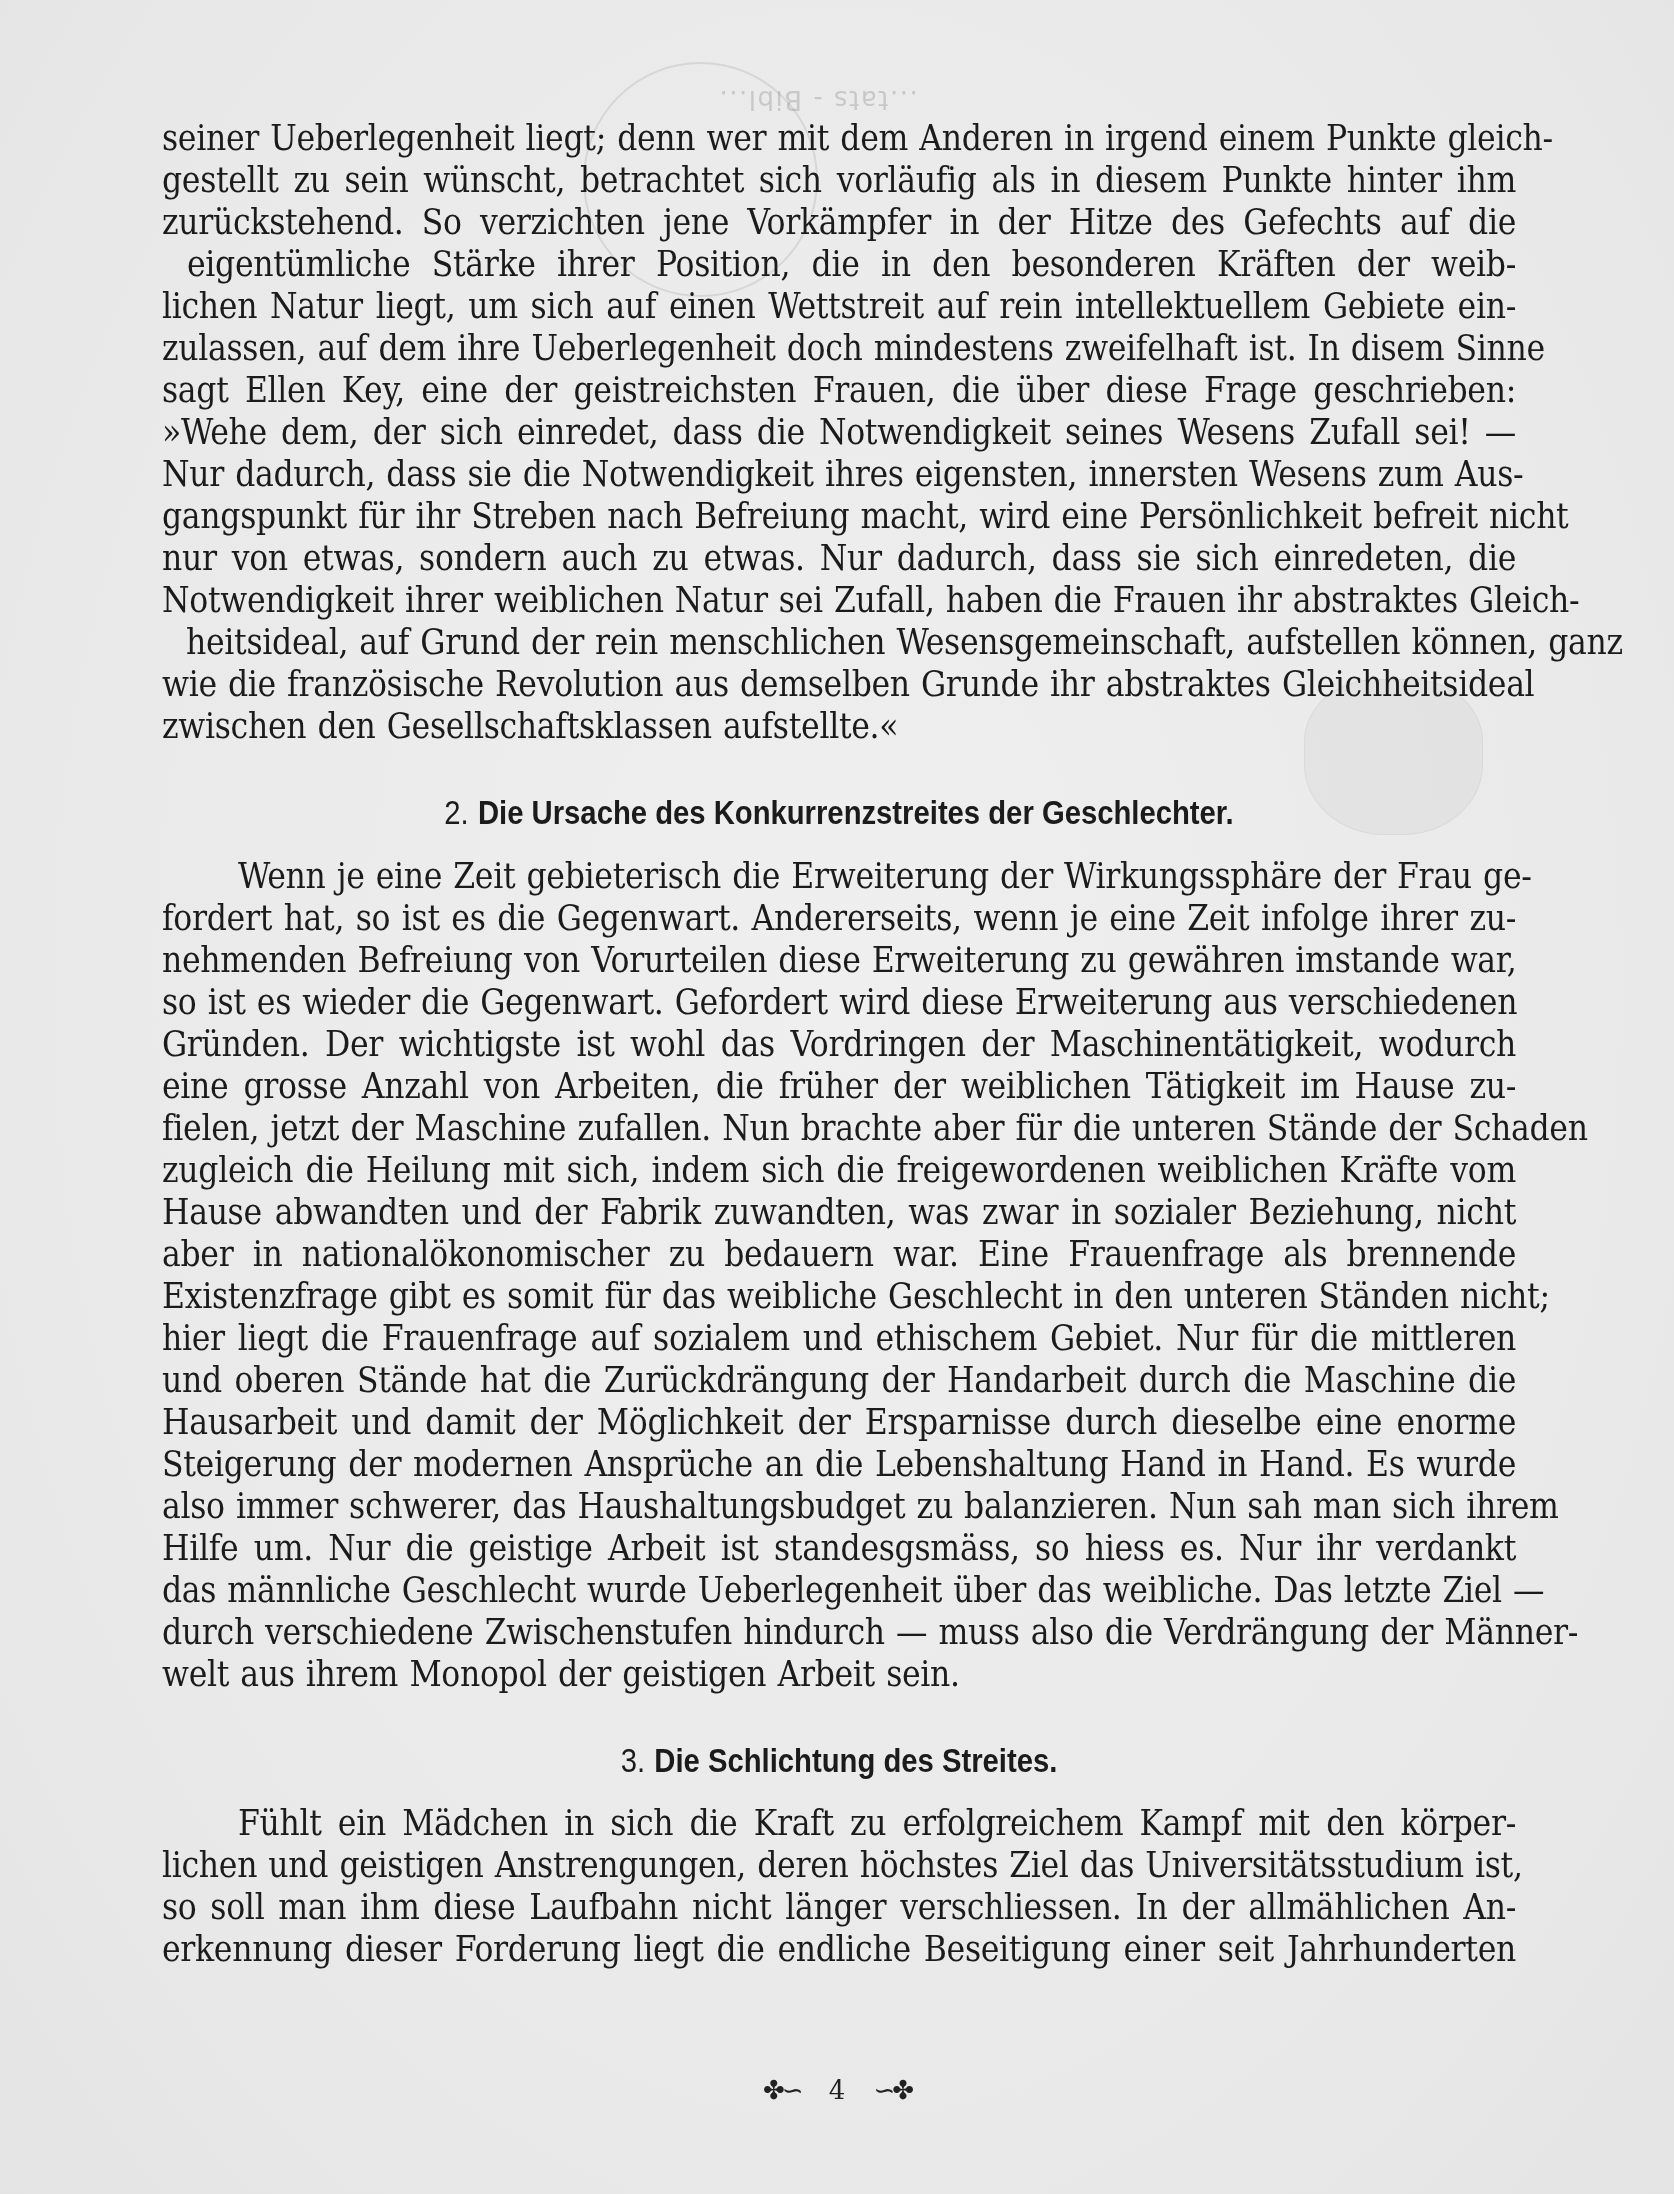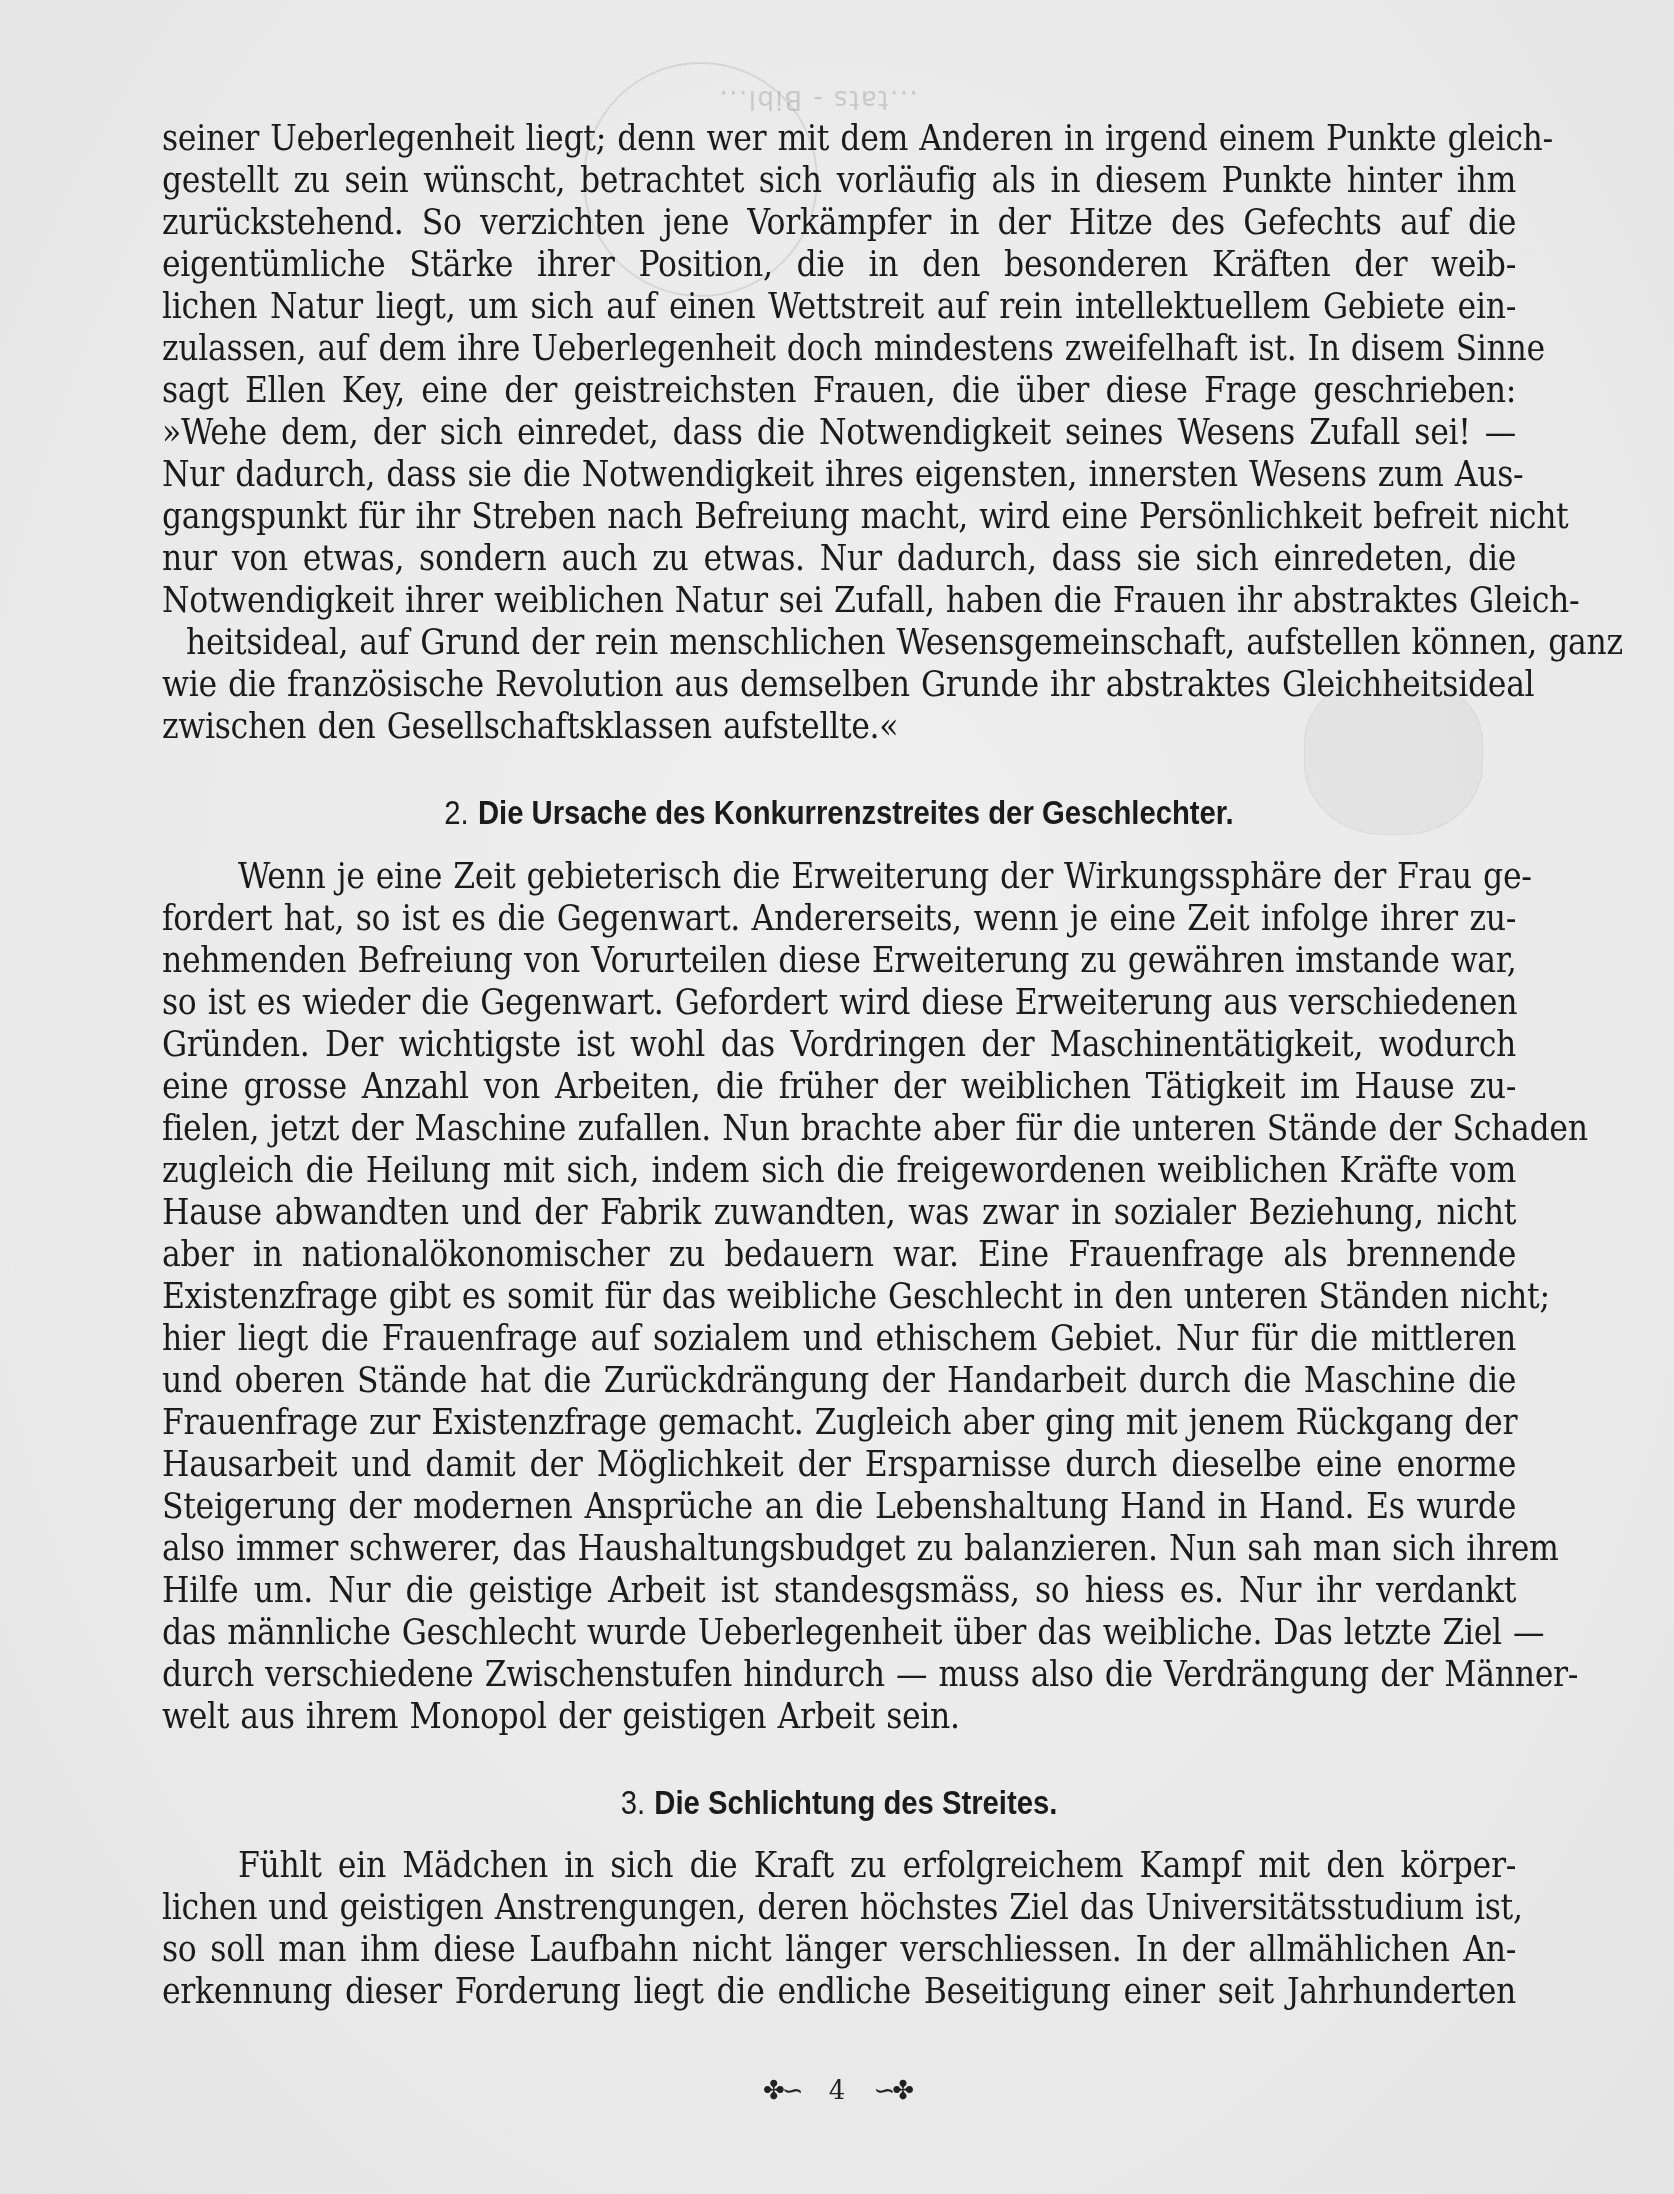--- a/index.html
+++ b/index.html
@@ -111,21 +111,21 @@
 <div class="page">
   <div class="stamp"></div>
   <div class="stamp-text">...tats - Bibl...</div>
   <div class="bleed-ornament"></div>
 
   <div class="column">
     <div id="intro">
         <span class="line" style="white-space: nowrap;">seiner Ueberlegenheit liegt; denn wer mit dem Anderen in irgend einem Punkte gleich-</span>
         <span class="line" style="white-space: nowrap;">gestellt zu sein wünscht, betrachtet sich vorläufig als in diesem Punkte hinter ihm</span>
         <span class="line" style="white-space: nowrap;">zurückstehend. So verzichten jene Vorkämpfer in der Hitze des Gefechts auf die</span>
-        <span class="line" style="white-space: nowrap;">eigentümliche Stärke ihrer Position, die in den besonderen Kräften der weib-</span>
+        <span class="line" style="white-space: nowrap; margin-left: 25px;">eigentümliche Stärke ihrer Position, die in den besonderen Kräften der weib-</span>
         <span class="line" style="white-space: nowrap;">lichen Natur liegt, um sich auf einen Wettstreit auf rein intellektuellem Gebiete ein-</span>
         <span class="line" style="white-space: nowrap;">zulassen, auf dem ihre Ueberlegenheit doch mindestens zweifelhaft ist. In disem Sinne</span>
         <span class="line" style="white-space: nowrap;">sagt Ellen Key, eine der geistreichsten Frauen, die über diese Frage geschrieben:</span>
         <span class="line" style="white-space: nowrap;">»Wehe dem, der sich einredet, dass die Notwendigkeit seines Wesens Zufall sei! —</span>
         <span class="line" style="white-space: nowrap;">Nur dadurch, dass sie die Notwendigkeit ihres eigensten, innersten Wesens zum Aus-</span>
         <span class="line" style="white-space: nowrap;">gangspunkt für ihr Streben nach Befreiung macht, wird eine Persönlichkeit befreit nicht</span>
         <span class="line" style="white-space: nowrap;">nur von etwas, sondern auch zu etwas. Nur dadurch, dass sie sich einredeten, die</span>
         <span class="line" style="white-space: nowrap;">Notwendigkeit ihrer weiblichen Natur sei Zufall, haben die Frauen ihr abstraktes Gleich-</span>
         <span class="line" style="white-space: nowrap; margin-left: 24px;">heitsideal, auf Grund der rein menschlichen Wesensgemeinschaft, aufstellen können, ganz</span>
         <span class="line" style="white-space: nowrap;">wie die französische Revolution aus demselben Grunde ihr abstraktes Gleichheitsideal</span>
@@ -144,21 +144,20 @@
         <span class="line" style="white-space: nowrap;">so ist es wieder die Gegenwart. Gefordert wird diese Erweiterung aus verschiedenen</span>
         <span class="line" style="white-space: nowrap;">Gründen. Der wichtigste ist wohl das Vordringen der Maschinentätigkeit, wodurch</span>
         <span class="line" style="white-space: nowrap;">eine grosse Anzahl von Arbeiten, die früher der weiblichen Tätigkeit im Hause zu-</span>
         <span class="line" style="white-space: nowrap;">fielen, jetzt der Maschine zufallen. Nun brachte aber für die unteren Stände der Schaden</span>
         <span class="line" style="white-space: nowrap;">zugleich die Heilung mit sich, indem sich die freigewordenen weiblichen Kräfte vom</span>
         <span class="line" style="white-space: nowrap;">Hause abwandten und der Fabrik zuwandten, was zwar in sozialer Beziehung, nicht</span>
         <span class="line" style="white-space: nowrap;">aber in nationalökonomischer zu bedauern war. Eine Frauenfrage als brennende</span>
         <span class="line" style="white-space: nowrap;">Existenzfrage gibt es somit für das weibliche Geschlecht in den unteren Ständen nicht;</span>
         <span class="line" style="white-space: nowrap;">hier liegt die Frauenfrage auf sozialem und ethischem Gebiet. Nur für die mittleren</span>
         <span class="line" style="white-space: nowrap;">und oberen Stände hat die Zurückdrängung der Handarbeit durch die Maschine die</span>
-        <span class="line" style="white-space: nowrap;">Frauenfrage zur Existenzfrage gemacht. Zugleich aber ging mit jenem Rückgang der</span>
         <span class="line" style="white-space: nowrap;">Hausarbeit und damit der Möglichkeit der Ersparnisse durch dieselbe eine enorme</span>
         <span class="line" style="white-space: nowrap;">Steigerung der modernen Ansprüche an die Lebenshaltung Hand in Hand. Es wurde</span>
         <span class="line" style="white-space: nowrap;">also immer schwerer, das Haushaltungsbudget zu balanzieren. Nun sah man sich ihrem</span>
         <span class="line" style="white-space: nowrap;">Hilfe um. Nur die geistige Arbeit ist standesgsmäss, so hiess es. Nur ihr verdankt</span>
         <span class="line" style="white-space: nowrap;">das männliche Geschlecht wurde Ueberlegenheit über das weibliche. Das letzte Ziel —</span>
         <span class="line" style="white-space: nowrap;">durch verschiedene Zwischenstufen hindurch — muss also die Verdrängung der Männer-</span>
         <span class="line last" style="white-space: nowrap;">welt aus ihrem Monopol der geistigen Arbeit sein.</span>
       </div>
 
     <div class="gap-before-heading"></div>

